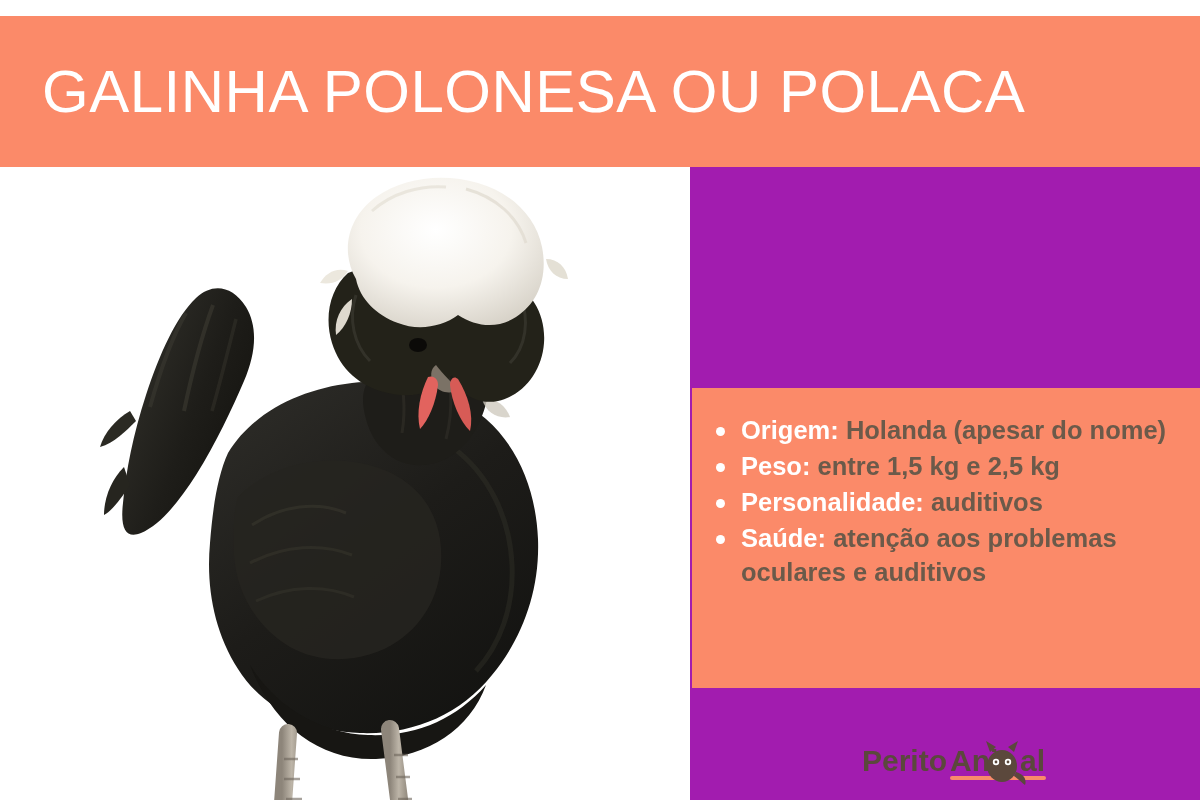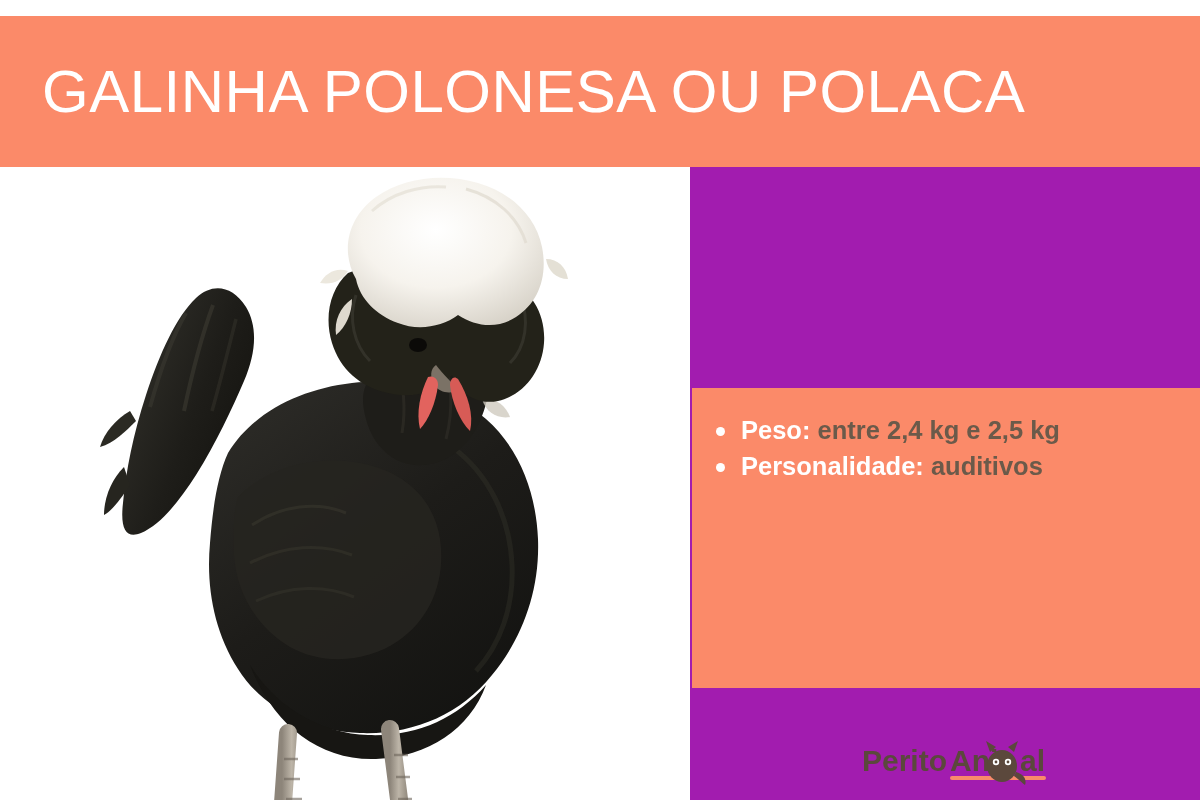--- a/index.html
+++ b/index.html
@@ -236,27 +236,37 @@
         <path d="M284 592 H298 M284 612 H300 M286 632 H302 M290 652 H306
                  M394 588 H408 M396 610 H410 M398 632 H412 M400 654 H414" stroke="#6d655b" stroke-width="2.5" opacity="0.6"></path>
       </g>
     </svg>
   </div>
 
   <div class="facts-panel">
     <ul class="facts-list">
       <li class="fact-item">
         <span class="fact-bullet"></span>
+        <span class="fact-label">Origem:</span>
+        <span class="fact-value">Holanda (apesar do nome)</span>
+      </li>
+      <li class="fact-item">
+        <span class="fact-bullet"></span>
         <span class="fact-label">Peso:</span>
-        <span class="fact-value">entre 2,4 kg e 2,5 kg</span>
+        <span class="fact-value">entre 1,5 kg e 2,5 kg</span>
       </li>
       <li class="fact-item">
         <span class="fact-bullet"></span>
         <span class="fact-label">Personalidade:</span>
         <span class="fact-value">auditivos</span>
+      </li>
+      <li class="fact-item">
+        <span class="fact-bullet"></span>
+        <span class="fact-label">Saúde:</span>
+        <span class="fact-value">atenção aos problemas oculares e auditivos</span>
       </li>
     </ul>
   </div>
 
   <div class="logo">
     <svg class="logo-svg" width="190" height="50" viewBox="0 0 190 50" xmlns="http://www.w3.org/2000/svg">
       <text x="0" y="33" font-family="Liberation Sans, sans-serif" font-size="30" font-weight="bold" fill="#5b483c">Perito</text>
       <text x="88" y="33" font-family="Liberation Sans, sans-serif" font-size="30" font-weight="bold" fill="#5b483c">Ani</text>
       <text x="158" y="33" font-family="Liberation Sans, sans-serif" font-size="30" font-weight="bold" fill="#5b483c">al</text>
 

